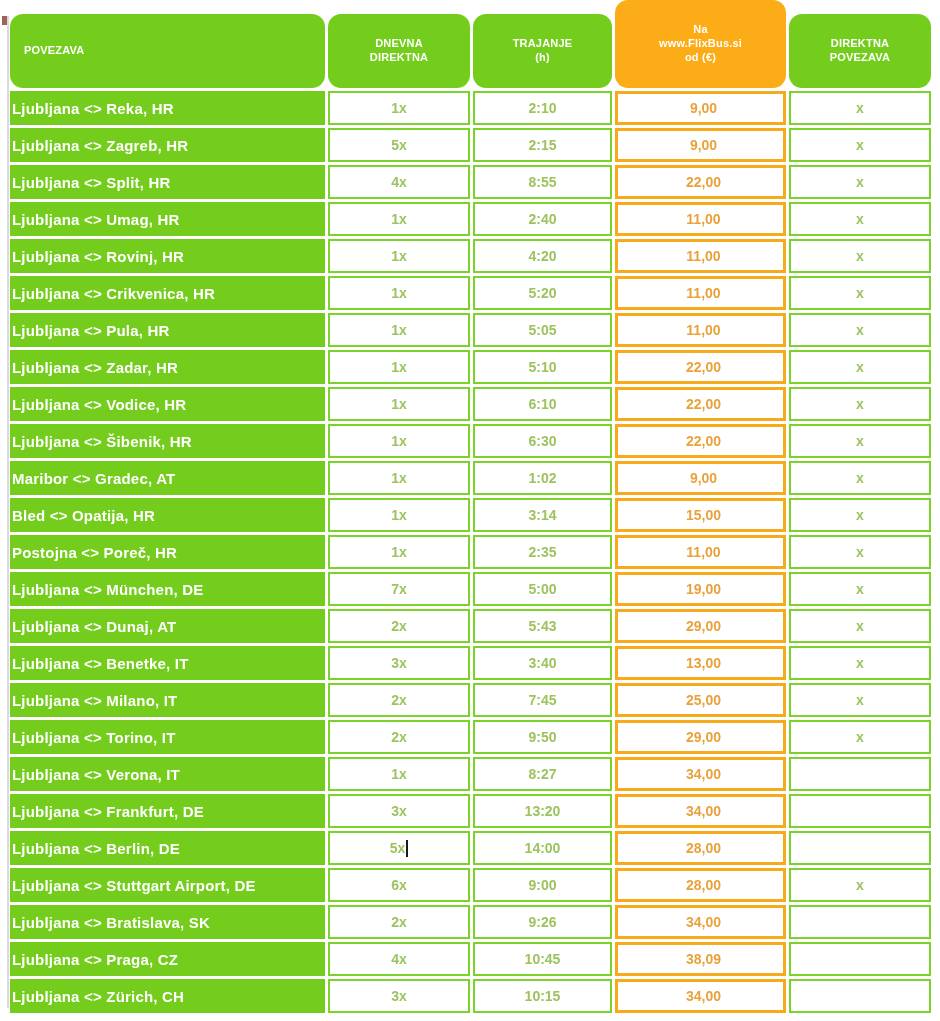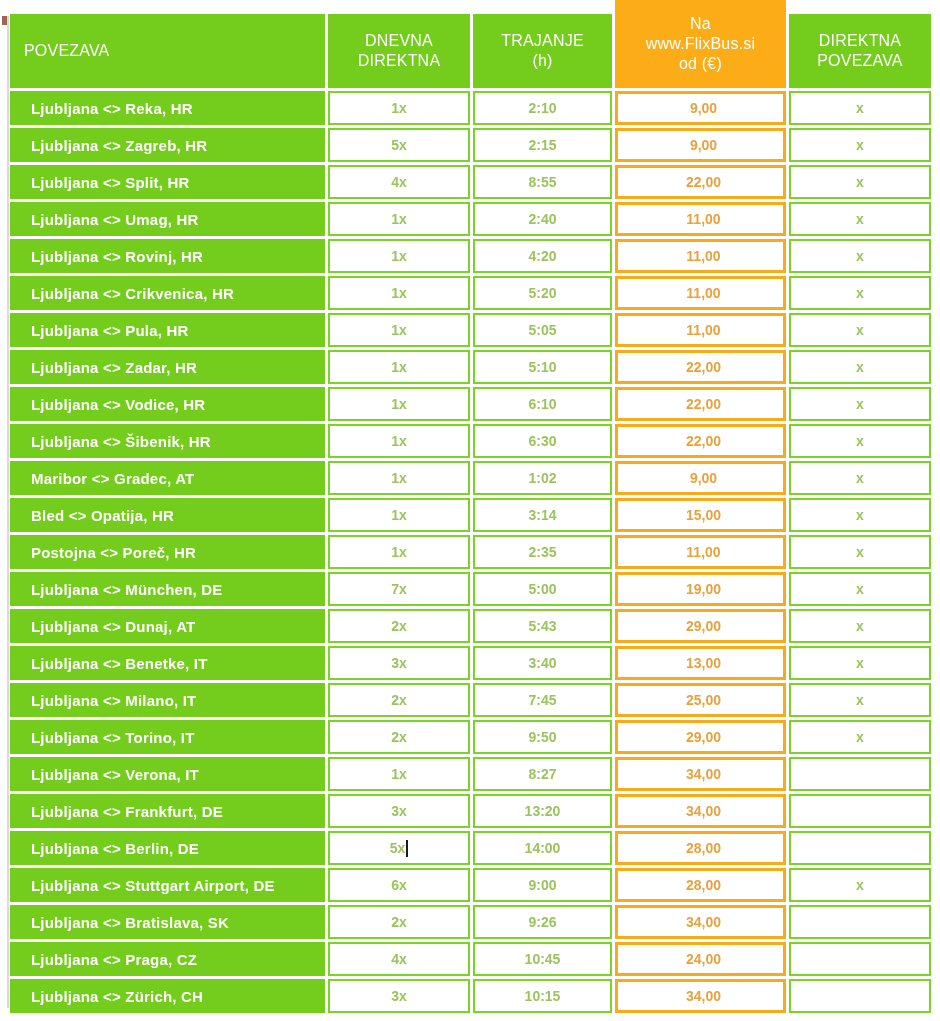--- a/index.html
+++ b/index.html
@@ -18,40 +18,41 @@
     grid-template-columns:315px 142px 139px 171px 142px;
     gap:3px;
     padding:14px 0 0 10px;
     width:909px;
   }
   
   .hcell{
     height:74px;
     background:var(--green);
     color:#ffffff;
-    font-size:16px;font-weight:400;
+    font-size:11px;font-weight:700;
     display:flex;align-items:center;justify-content:center;
     text-align:center;white-space:pre-line;line-height:1.25;
     letter-spacing:.2px;
+    border-radius:13px;
   }
   .hcell.c0{justify-content:flex-start;text-align:left;padding-left:14px;}
   .hcell.c3{
     background:var(--orange);
     margin-top:-14px;height:88px;
   }
   
   .cell{
     height:34px;box-sizing:border-box;
     display:flex;align-items:center;justify-content:center;
     font-weight:700;font-size:14px;
     background:#ffffff;
   }
   .cell.c0{
     background:var(--green);color:#ffffff;
-    justify-content:flex-start;padding-left:21px;font-size:15px;
+    justify-content:flex-start;padding-left:2px;font-size:15px;
     letter-spacing:.2px;
   }
   .cell.c1,.cell.c2,.cell.c4{
     border:2px solid var(--greenBorder);
     color:var(--greenText);
   }
   .cell.c3{
     border:3px solid var(--orangeBorder);
     color:var(--orangeText);
     padding-left:6px;
@@ -427,21 +428,21 @@
       <div class="cell c0">
         <span>Ljubljana &lt;&gt; Praga, CZ</span>
       </div>
       <div class="cell c1">
         <span>4x</span>
       </div>
       <div class="cell c2">
         <span>10:45</span>
       </div>
       <div class="cell c3">
-        <span>24,00</span>
+        <span>38,09</span>
       </div>
       <div class="cell c4">
         <span></span>
       </div>
       <div class="cell c0">
         <span>Ljubljana &lt;&gt; Zürich, CH</span>
       </div>
       <div class="cell c1">
         <span>3x</span>
       </div>

